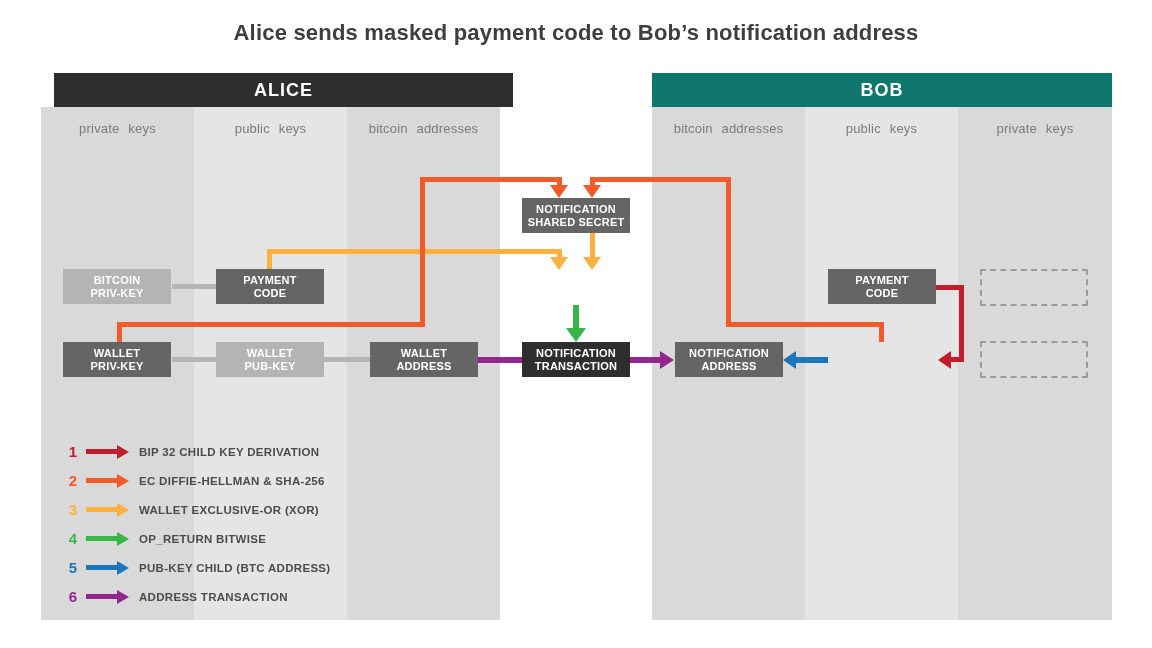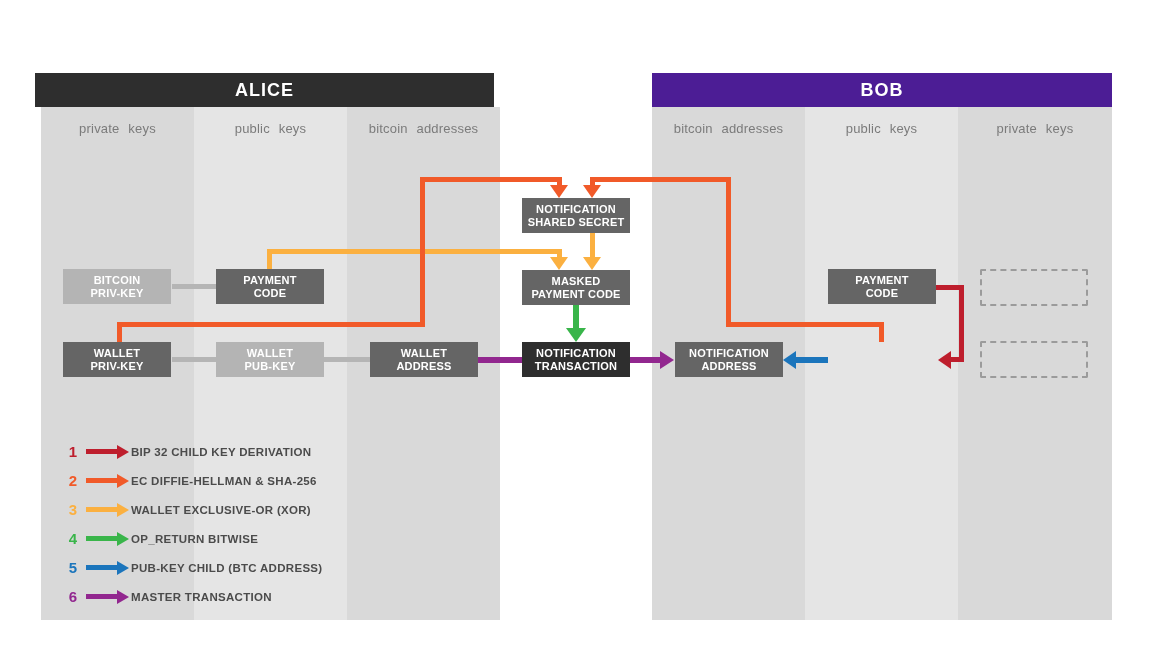--- a/index.html
+++ b/index.html
@@ -34,38 +34,39 @@
   .ah-down{border-left:9px solid transparent;border-right:9px solid transparent;border-top:13px solid #000;}
   .ah-down-lg{border-left:10px solid transparent;border-right:10px solid transparent;border-top:14px solid #000;}
   .ah-left{border-top:9px solid transparent;border-bottom:9px solid transparent;border-right:13px solid #000;}
   .ah-right{border-top:9px solid transparent;border-bottom:9px solid transparent;border-left:14px solid #000;}
   .legend{left:55px;top:437px;width:300px;}
   .legend-row{display:flex;align-items:center;height:29px;}
   .legend-num{width:22px;text-align:right;font-size:15px;font-weight:bold;}
   .legend-arrow{display:flex;align-items:center;margin-left:9px;width:44px;}
   .legend-line{width:31px;height:5px;}
   .legend-ah{width:0;height:0;border-top:7px solid transparent;border-bottom:7px solid transparent;border-left:12px solid #000;}
-  .legend-label{margin-left:1px;font-size:11.5px;font-weight:bold;color:#4b4b4b;letter-spacing:0.3px;white-space:nowrap;}
+  .legend-label{margin-left:9px;font-size:11.5px;font-weight:bold;color:#4b4b4b;letter-spacing:0.3px;white-space:nowrap;}
 </style>
 </head>
 <body>
 
 <div class="stage">
 
+  <div class="abs title">Alice sends masked payment code to Bob’s notification address</div>
 
   <div class="abs col" style="left: 41px; width: 153px; background-color: rgb(217, 217, 217);"></div>
   <div class="abs col" style="left: 194px; width: 153px; background-color: rgb(229, 229, 229);"></div>
   <div class="abs col" style="left: 347px; width: 153px; background-color: rgb(217, 217, 217);"></div>
 
   <div class="abs col" style="left: 652px; width: 153px; background-color: rgb(217, 217, 217);"></div>
   <div class="abs col" style="left: 805px; width: 153px; background-color: rgb(229, 229, 229);"></div>
   <div class="abs col" style="left: 958px; width: 154px; background-color: rgb(217, 217, 217);"></div>
 
-  <div class="abs panel-header" style="left: 35px; top: 73px; width: 459px; background-color: rgb(46, 46, 46);">ALICE</div>
-  <div class="abs panel-header" style="left: 652px; top: 73px; width: 460px; background-color: #4c1d95;">BOB</div>
+  <div class="abs panel-header" style="left: 54px; top: 73px; width: 459px; background-color: rgb(46, 46, 46);">ALICE</div>
+  <div class="abs panel-header" style="left: 652px; top: 73px; width: 460px; background-color: #0f766e;">BOB</div>
 
   <div class="abs col-label" style="left:41px;width:153px;">private keys</div>
   <div class="abs col-label" style="left:194px;width:153px;">public keys</div>
   <div class="abs col-label" style="left:347px;width:153px;">bitcoin addresses</div>
   <div class="abs col-label" style="left:652px;width:153px;">bitcoin addresses</div>
   <div class="abs col-label" style="left:805px;width:153px;">public keys</div>
   <div class="abs col-label" style="left:958px;width:154px;">private keys</div>
 
   <div class="line" style="left: 172px; top: 284px; width: 44px; height: 5px; background-color: rgb(181, 181, 181);"></div>
   <div class="line" style="left: 172px; top: 357px; width: 44px; height: 5px; background-color: rgb(181, 181, 181);"></div>
@@ -112,22 +113,20 @@
   <div class="abs box" style="left: 216px; top: 269px; background-color: rgb(101, 101, 101);">PAYMENT
 CODE</div>
   <div class="abs box" style="left: 63px; top: 342px; background-color: rgb(101, 101, 101);">WALLET
 PRIV-KEY</div>
   <div class="abs box" style="left: 216px; top: 342px; background-color: rgb(180, 180, 180);">WALLET
 PUB-KEY</div>
   <div class="abs box" style="left: 370px; top: 342px; background-color: rgb(101, 101, 101);">WALLET
 ADDRESS</div>
   <div class="abs box" style="left: 522px; top: 198px; background-color: rgb(101, 101, 101);">NOTIFICATION
 SHARED SECRET</div>
-  <div class="abs box" style="left: 522px; top: 270px; background-color: rgb(101, 101, 101);">MASKED
-PAYMENT CODE</div>
   <div class="abs box" style="left: 522px; top: 342px; background-color: rgb(46, 46, 46);">NOTIFICATION
 TRANSACTION</div>
   <div class="abs box" style="left: 675px; top: 342px; background-color: rgb(101, 101, 101);">NOTIFICATION
 ADDRESS</div>
   <div class="abs box" style="left: 828px; top: 269px; background-color: rgb(101, 101, 101);">PAYMENT
 CODE</div>
   <div class="abs box-dashed" style="left:980px;top:269px;"></div>
   <div class="abs box-dashed" style="left:980px;top:341px;"></div>
 
   <div class="abs legend">
@@ -170,17 +169,17 @@
           <div class="legend-ah" style="border-left-color: rgb(27, 117, 188);"></div>
         </div>
       <div class="legend-label">PUB-KEY CHILD (BTC ADDRESS)</div>
     </div>
     <div class="legend-row">
       <div class="legend-num" style="color: rgb(146, 39, 143);">6</div>
       <div class="legend-arrow">
           <div class="legend-line" style="background-color: rgb(146, 39, 143);"></div>
           <div class="legend-ah" style="border-left-color: rgb(146, 39, 143);"></div>
         </div>
-      <div class="legend-label">MASTER TRANSACTION</div>
+      <div class="legend-label">ADDRESS TRANSACTION</div>
     </div>
   </div>
 
 </div>
 
 </body></html>

